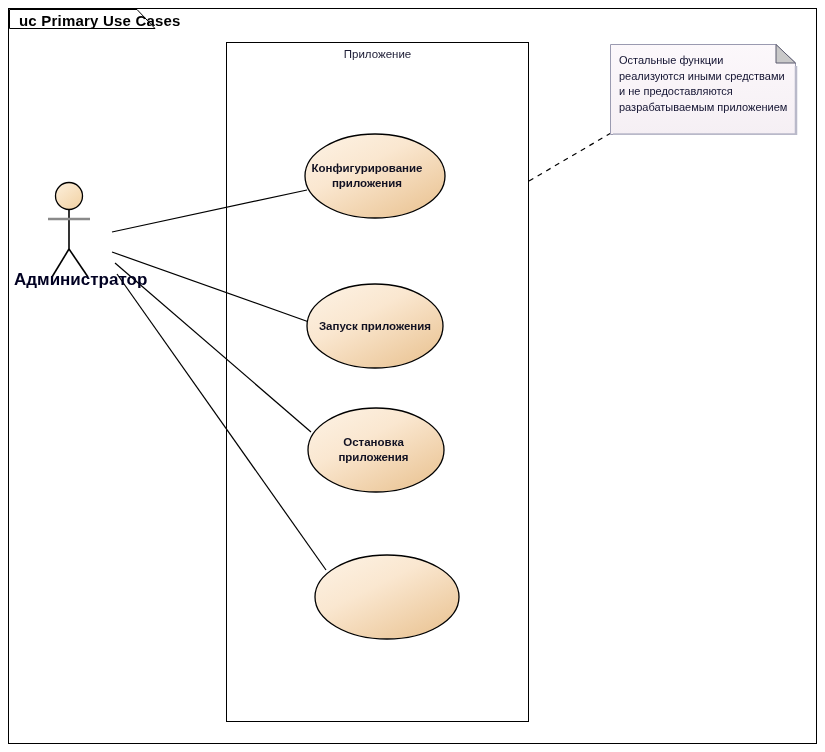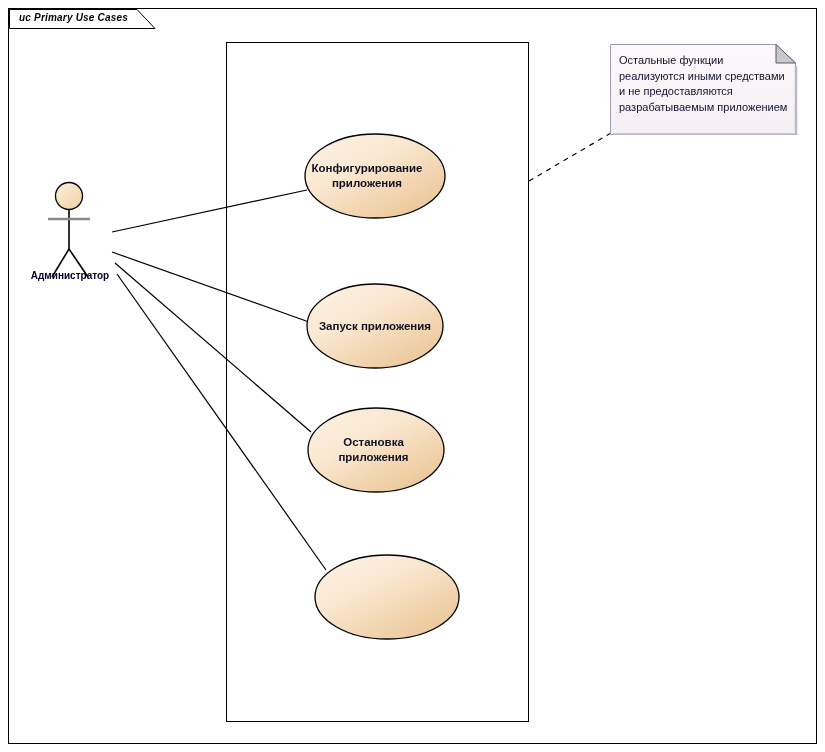--- a/index.html
+++ b/index.html
@@ -44,26 +44,25 @@
   }
   .title-tab .tab-shape {
     position: absolute;
     left: 0;
     top: 0;
   }
   .title-tab .tab-label {
     position: absolute;
     left: 10px;
     top: 3px;
-    font-size: 10px;
+    font-size: 15px;
     font-weight: bold;
     color: #000000;
     white-space: nowrap;
     letter-spacing: 0.2px;
-    font-style: italic;
   }
 
   
   .boundary {
     position: absolute;
     left: 226px;
     top: 42px;
     width: 303px;
     height: 680px;
     border: 1.5px solid #000000;
@@ -98,21 +97,21 @@
     font-weight: bold;
     color: #111122;
     line-height: 15px;
     pointer-events: none;
   }
 
   
   .actor-label {
     position: absolute;
     text-align: center;
-    font-size: 10px;
+    font-size: 17px;
     font-weight: bold;
     color: #000022;
     white-space: nowrap;
   }
 
   
   .note {
     position: absolute;
     left: 610px;
     top: 44px;
@@ -142,20 +141,21 @@
   <div class="frame"></div>
 
   <div class="title-tab">
     <svg class="tab-shape" width="148" height="21" viewBox="0 0 148 21">
       <path d="M0.5,0.5 H128 L146,19.5 H0.5 Z" fill="#ffffff" stroke="#000000" stroke-width="1"></path>
     </svg>
     <div class="tab-label">uc Primary Use Cases</div>
   </div>
 
   <div class="boundary"></div>
+  <div class="boundary-label">Приложение</div>
 
   <svg id="overlay" viewBox="0 0 825 752">
     <defs>
       <linearGradient id="ucGrad" x1="0" y1="0" x2="0.85" y2="1">
         <stop offset="0%" stop-color="#fdf3e6"></stop>
         <stop offset="42%" stop-color="#fae7d0"></stop>
         <stop offset="100%" stop-color="#eac494"></stop>
       </linearGradient>
       <linearGradient id="headGrad" x1="0" y1="0" x2="0.8" y2="1">
         <stop offset="0%" stop-color="#fdf0dd"></stop>

